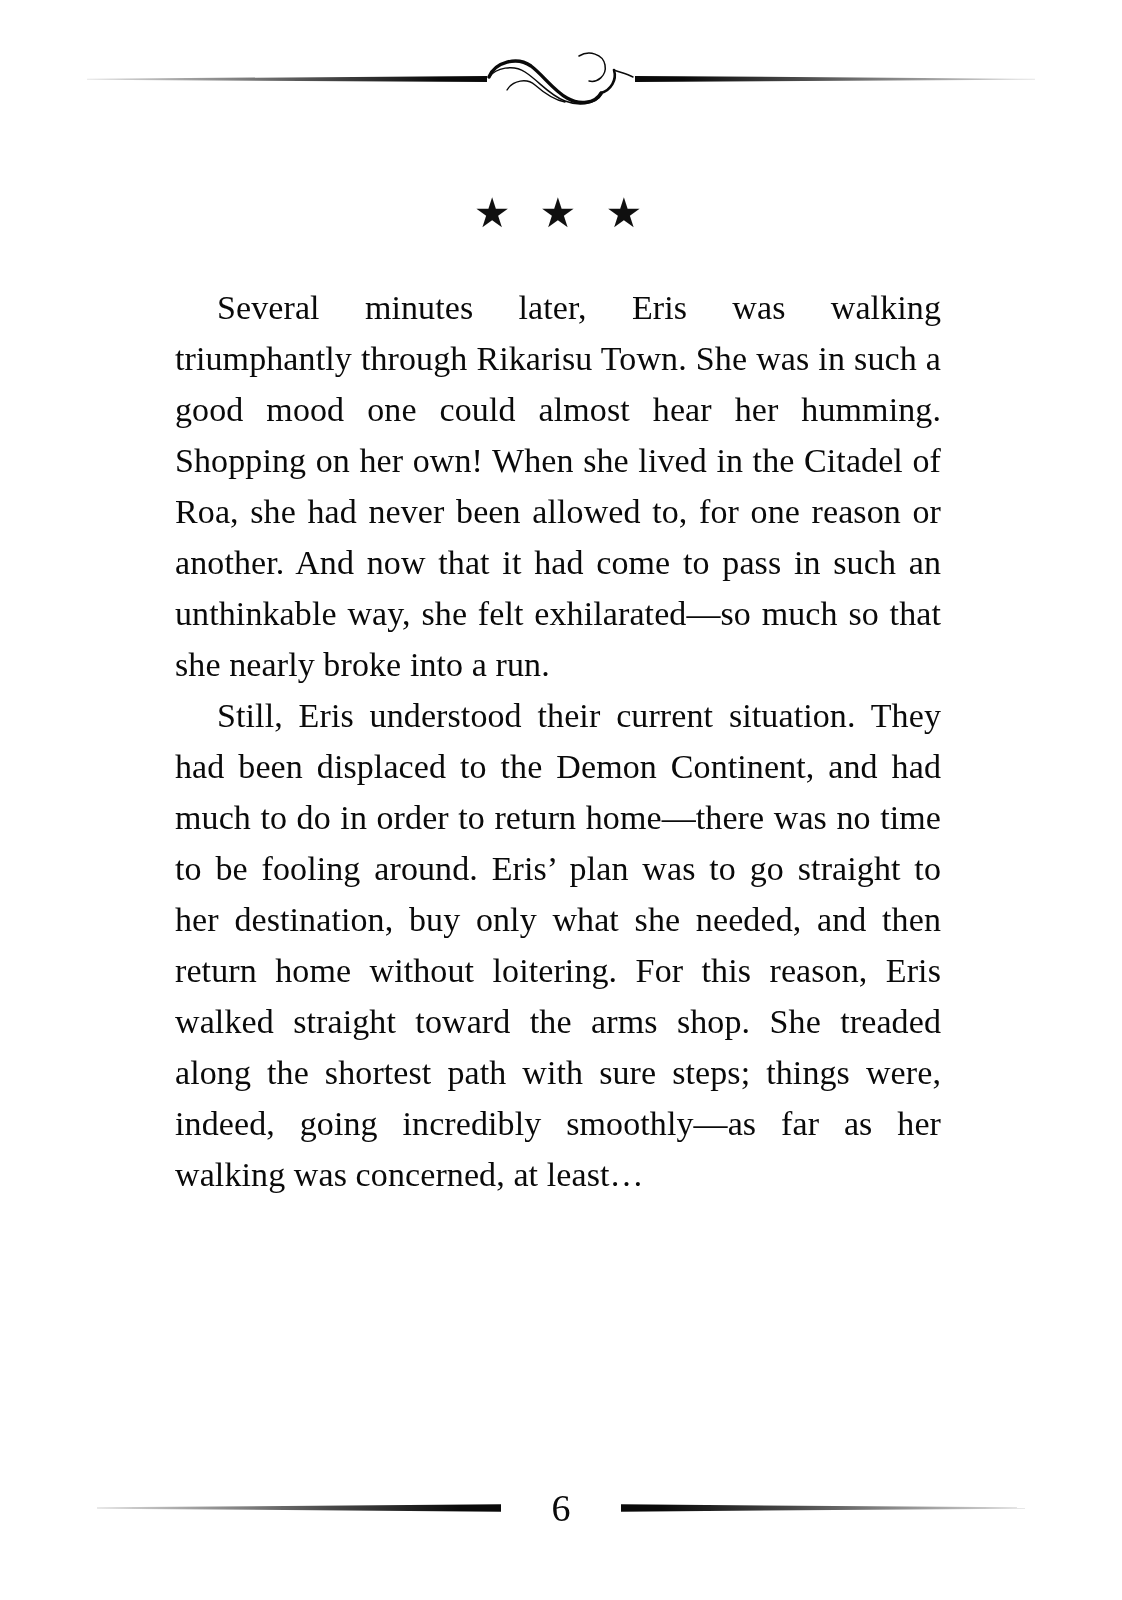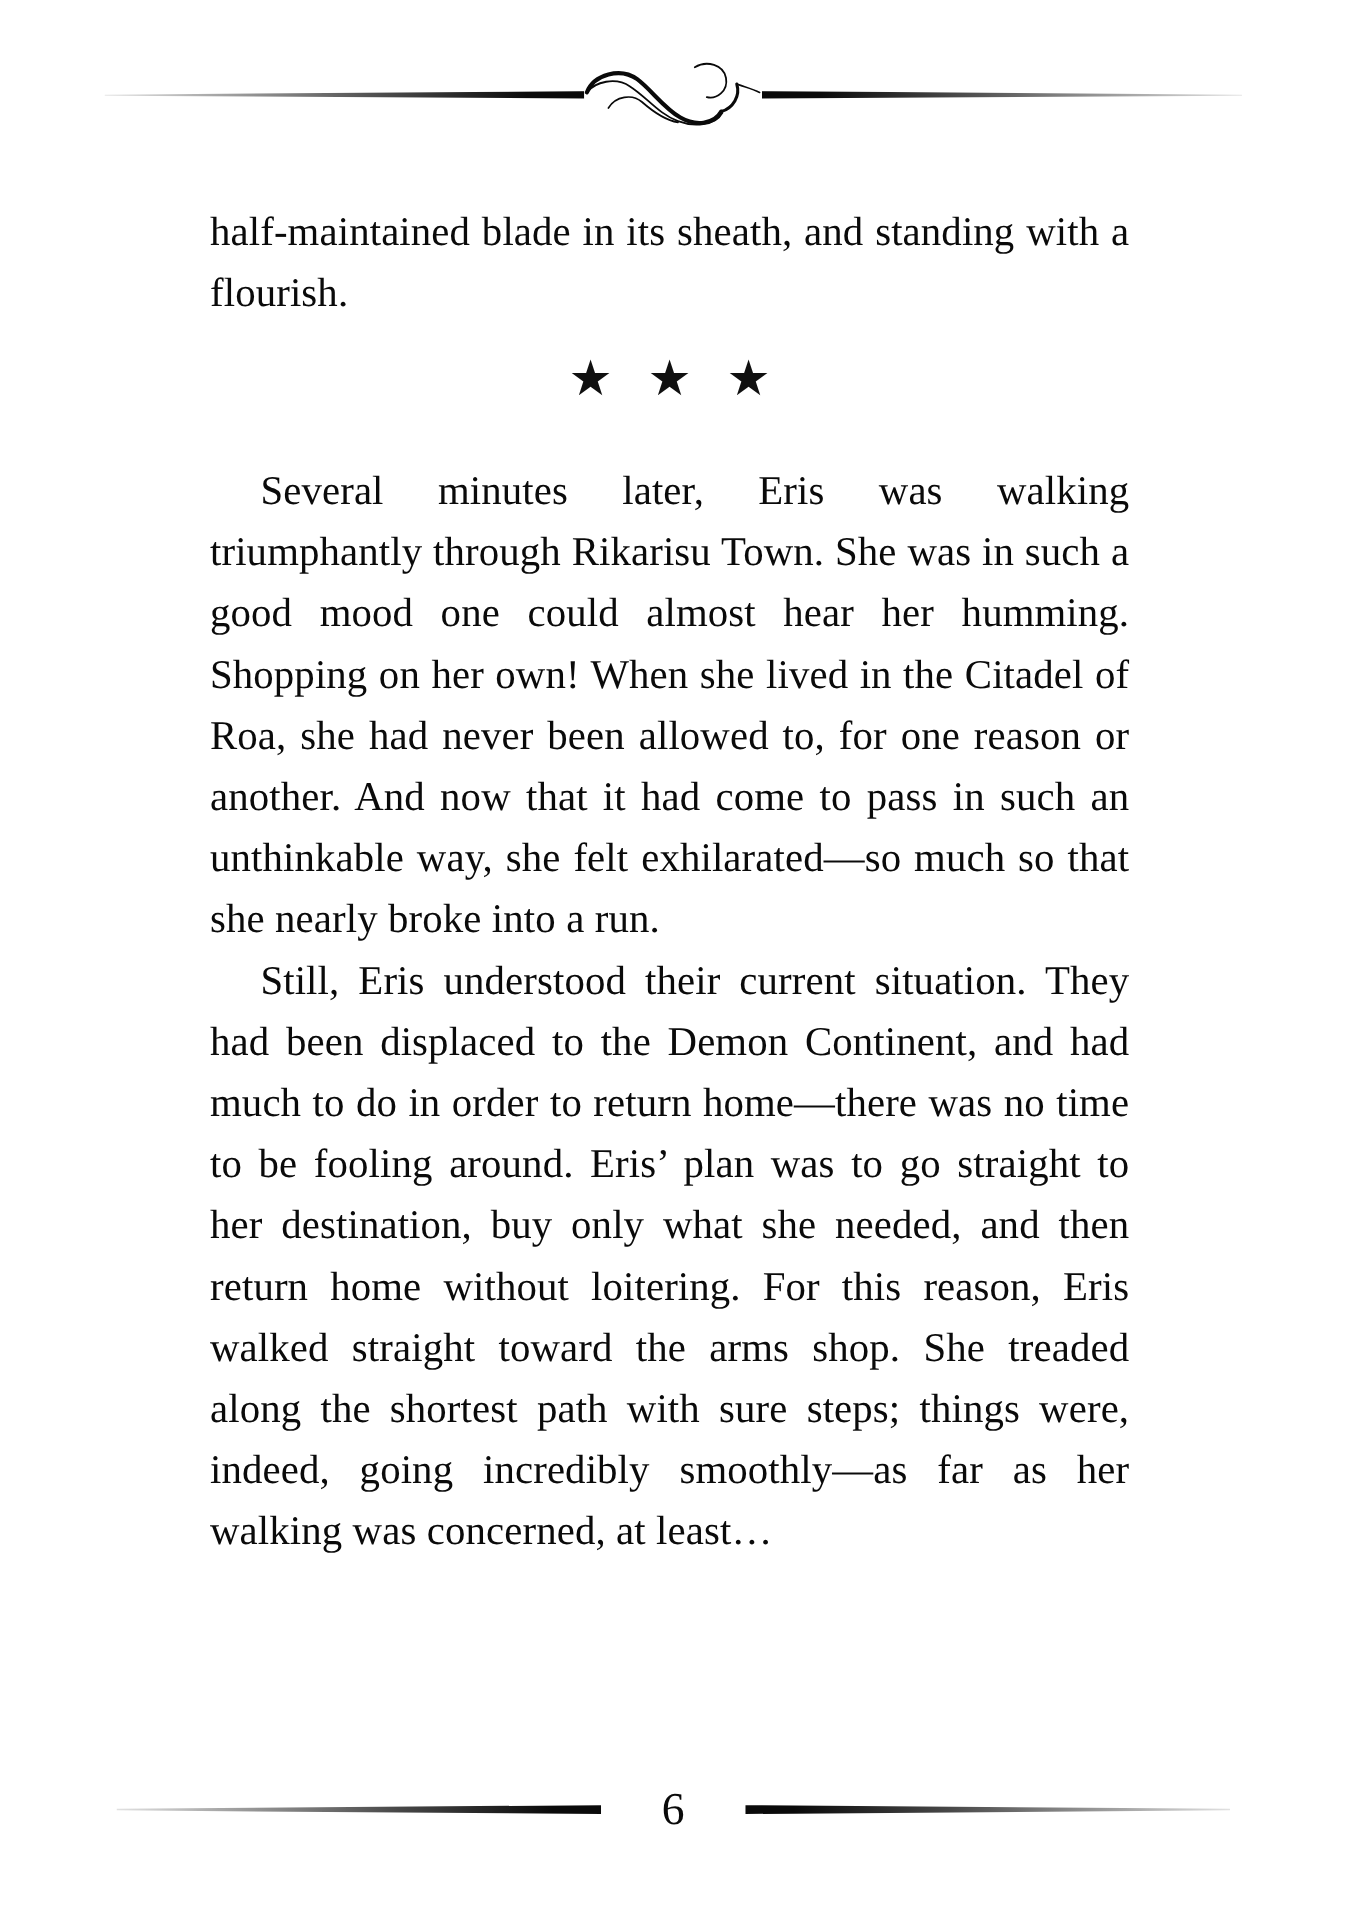--- a/index.html
+++ b/index.html
@@ -167,21 +167,20 @@
           <path d="M118 47 C 128 44, 134 34, 131 24" stroke-width="2.6"></path>
           <path d="M150 31 C 144 28, 136 26, 131 24" stroke-width="1.4"></path>
         </g>
       </svg>
     </div>
     <div class="rule-right"></div>
   </div>
 
   <div class="body-text">
 
-    <p class="para last-line-left">half-maintained blade in its sheath, and standing with a flourish.</p>
 
     <div class="scene-divider">
       <span class="star">★</span>
       <span class="star">★</span>
       <span class="star">★</span>
     </div>
 
     <p class="para indent last-line-left">Several minutes later, Eris was walking triumphantly through Rikarisu Town. She was in such a good mood one could almost hear her humming. Shopping on her own! When she lived in the Citadel of Roa, she had never been allowed to, for one reason or another. And now that it had come to pass in such an unthinkable way, she felt exhilarated—so much so that she nearly broke into a run.</p>
 
     <p class="para indent last-line-left">Still, Eris understood their current situation. They had been displaced to the Demon Continent, and had much to do in order to return home—there was no time to be fooling around. Eris’ plan was to go straight to her destination, buy only what she needed, and then return home without loitering. For this reason, Eris walked straight toward the arms shop. She treaded along the shortest path with sure steps; things were, indeed, going incredibly smoothly—as far as her walking was concerned, at least…</p>

